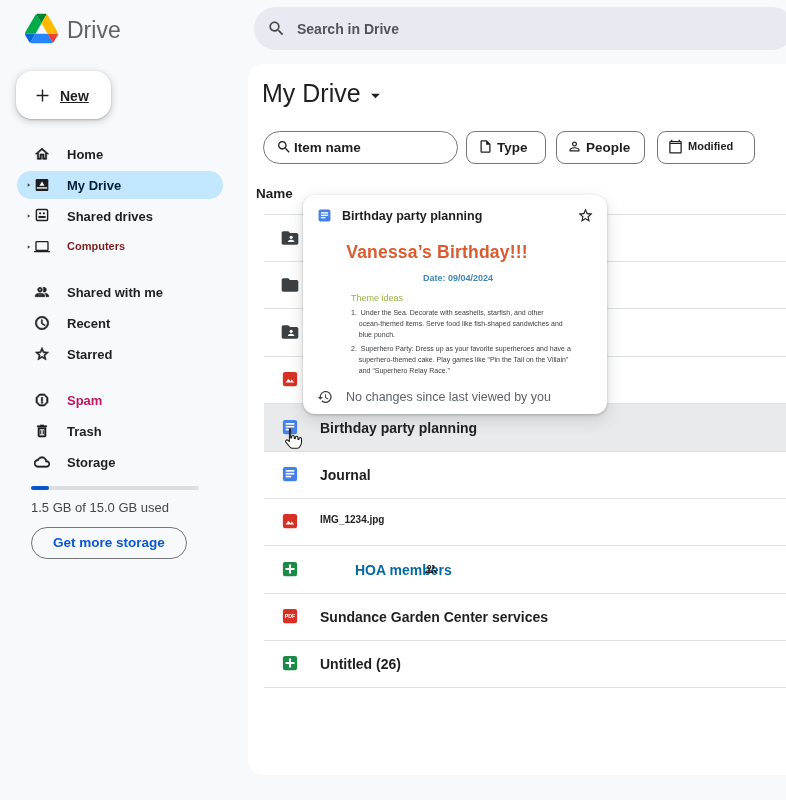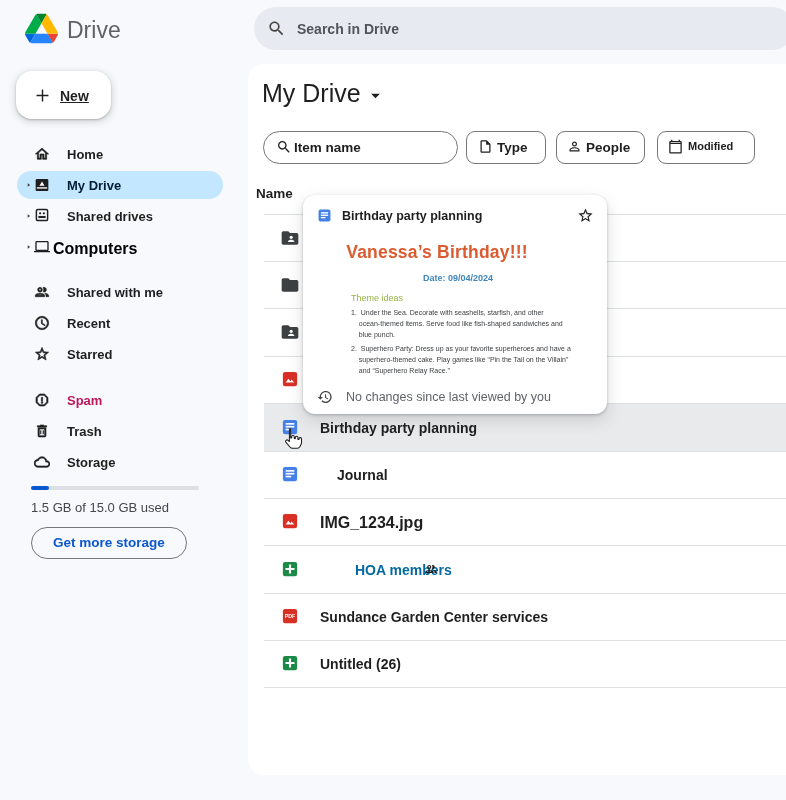--- a/index.html
+++ b/index.html
@@ -79,21 +79,21 @@
     <path d="M6 19c0 1.1.9 2 2 2h8c1.1 0 2-.9 2-2V7H6v12zM8 9h8v10H8V9zm7.5-5l-1-1h-5l-1 1H5v2h14V4z"></path>
     <path d="M10.1 11v6M13.9 11v6" stroke="#1f1f1f" stroke-width="1.7" fill="none"></path>
   </svg>
 <svg class="abs" style="left:34px;top:454px" width="16" height="16" viewBox="0 0 24 24" fill="#1f1f1f" stroke="#1f1f1f" stroke-width="0.9">
     <path d="M19.35 10.04C18.67 6.59 15.64 4 12 4 9.11 4 6.6 5.64 5.35 8.04 2.34 8.36 0 10.91 0 14c0 3.31 2.69 6 6 6h13c2.76 0 5-2.24 5-5 0-2.64-2.05-4.78-4.65-4.96zM19 18H6c-2.21 0-4-1.79-4-4s1.79-4 4-4h.71C7.37 7.69 9.48 6 12 6c3.04 0 5.5 2.46 5.5 5.5v.5H19c1.66 0 3 1.34 3 3s-1.34 3-3 3z"></path>
   </svg>
 
 <div class="abs" style="left:67px;top:147px;font-size:13px;font-weight:700;color:#1f1f1f;">Home</div>
 <div class="abs" style="left:67px;top:178px;font-size:13px;font-weight:700;color:#001D35;">My Drive</div>
 <div class="abs" style="left:67px;top:209px;font-size:13px;font-weight:700;color:#1f1f1f;">Shared drives</div>
-<div class="abs" style="left:53px;top:240px;font-size:16px;font-weight:700;color:#000000;">Computers</div>
+<div class="abs" style="left:67px;top:240px;font-size:11px;font-weight:700;color:#7f1d1d;">Computers</div>
 <div class="abs" style="left:67px;top:285px;font-size:13px;font-weight:700;color:#1f1f1f;">Shared with me</div>
 <div class="abs" style="left:67px;top:316px;font-size:13px;font-weight:700;color:#1f1f1f;">Recent</div>
 <div class="abs" style="left:67px;top:347px;font-size:13px;font-weight:700;color:#1f1f1f;">Starred</div>
 <div class="abs" style="left:67px;top:393px;font-size:13px;font-weight:700;color:#be185d;">Spam</div>
 <div class="abs" style="left:67px;top:424px;font-size:13px;font-weight:700;color:#1f1f1f;">Trash</div>
 <div class="abs" style="left:67px;top:455px;font-size:13px;font-weight:700;color:#1f1f1f;">Storage</div>
 
 <div class="abs" style="left:31px;top:486px;width:168px;height:4px;border-radius:2px;background:#DCE0E5;"></div>
 <div class="abs" style="left:31px;top:486px;width:18px;height:4px;border-radius:2px;background:#0B57D0;"></div>
 <div class="abs" style="left:31px;top:500px;font-size:13px;color:#444746;">1.5 GB of 15.0 GB used</div>
@@ -173,27 +173,27 @@
     <rect x="6.2" y="14.3" width="7.4" height="2.2" fill="#fff"></rect>
   </svg>
 <div class="abs" style="left:320px;top:420px;font-size:14px;font-weight:700;color:#1f1f1f;">Birthday party planning</div>
 
 <svg class="abs" style="left:281px;top:465px" width="18" height="18" viewBox="0 0 24 24">
     <rect x="2.5" y="2.5" width="19" height="19" rx="3" fill="#4480E8"></rect>
     <rect x="6.2" y="6.7" width="11.6" height="2.2" fill="#fff"></rect>
     <rect x="6.2" y="10.5" width="11.6" height="2.2" fill="#fff"></rect>
     <rect x="6.2" y="14.3" width="7.4" height="2.2" fill="#fff"></rect>
   </svg>
-<div class="abs" style="left:320px;top:467px;font-size:14px;font-weight:700;color:#1f1f1f;margin-left:17px;">Journal</div>
+<div class="abs" style="left:320px;top:467px;font-size:14px;font-weight:700;color:#1f1f1f;">Journal</div>
 
 <svg class="abs" style="left:281px;top:512px" width="18" height="18" viewBox="0 0 24 24">
     <rect x="2.5" y="2.5" width="19" height="19" rx="3" fill="#D93025"></rect>
     <path d="M6.2 16.6l3.6-4.8 2.6 3.3 1.8-2.3 3.4 3.8z" fill="#fff"></path>
   </svg>
-<div class="abs" style="left:320px;top:514px;font-size:16px;font-weight:700;color:#1f1f1f;">IMG_1234.jpg</div>
+<div class="abs" style="left:320px;top:514px;font-size:10px;font-weight:700;color:#1f1f1f;">IMG_1234.jpg</div>
 
 <svg class="abs" style="left:281px;top:560px" width="18" height="18" viewBox="0 0 24 24">
     <rect x="2.5" y="2.5" width="19" height="19" rx="3" fill="#1A8A46"></rect>
     <path d="M10.6 6h2.8v4.6H18v2.8h-4.6V18h-2.8v-4.6H6v-2.8h4.6z" fill="#fff"></path>
   </svg>
 <div class="abs" style="left:320px;top:562px;font-size:14px;font-weight:700;color:#0369a1;padding-left:35px;">HOA members</div>
 <svg class="abs" style="left:424px;top:562px" width="14" height="14" viewBox="0 0 24 24" fill="#1f1f1f">
     <path d="M9 13.75c-2.34 0-7 1.17-7 3.5V19h14v-1.75c0-2.33-4.66-3.5-7-3.5zM4.34 17c.84-.58 2.87-1.25 4.66-1.25s3.82.67 4.66 1.25H4.34zM9 12c1.93 0 3.5-1.57 3.5-3.5S10.93 5 9 5 5.5 6.57 5.5 8.5 7.07 12 9 12zm0-5c.83 0 1.5.67 1.5 1.5S9.83 10 9 10s-1.5-.67-1.5-1.5S8.17 7 9 7zm7.04 6.81c1.16.84 1.96 1.96 1.96 3.44V19h4v-1.75c0-2.02-3.5-3.17-5.96-3.44zM15 12c1.93 0 3.5-1.57 3.5-3.5S16.93 5 15 5c-.54 0-1.04.13-1.5.35.63.89 1 1.98 1 3.15s-.37 2.26-1 3.15c.46.22.96.35 1.5.35z"></path>
   </svg>
 

